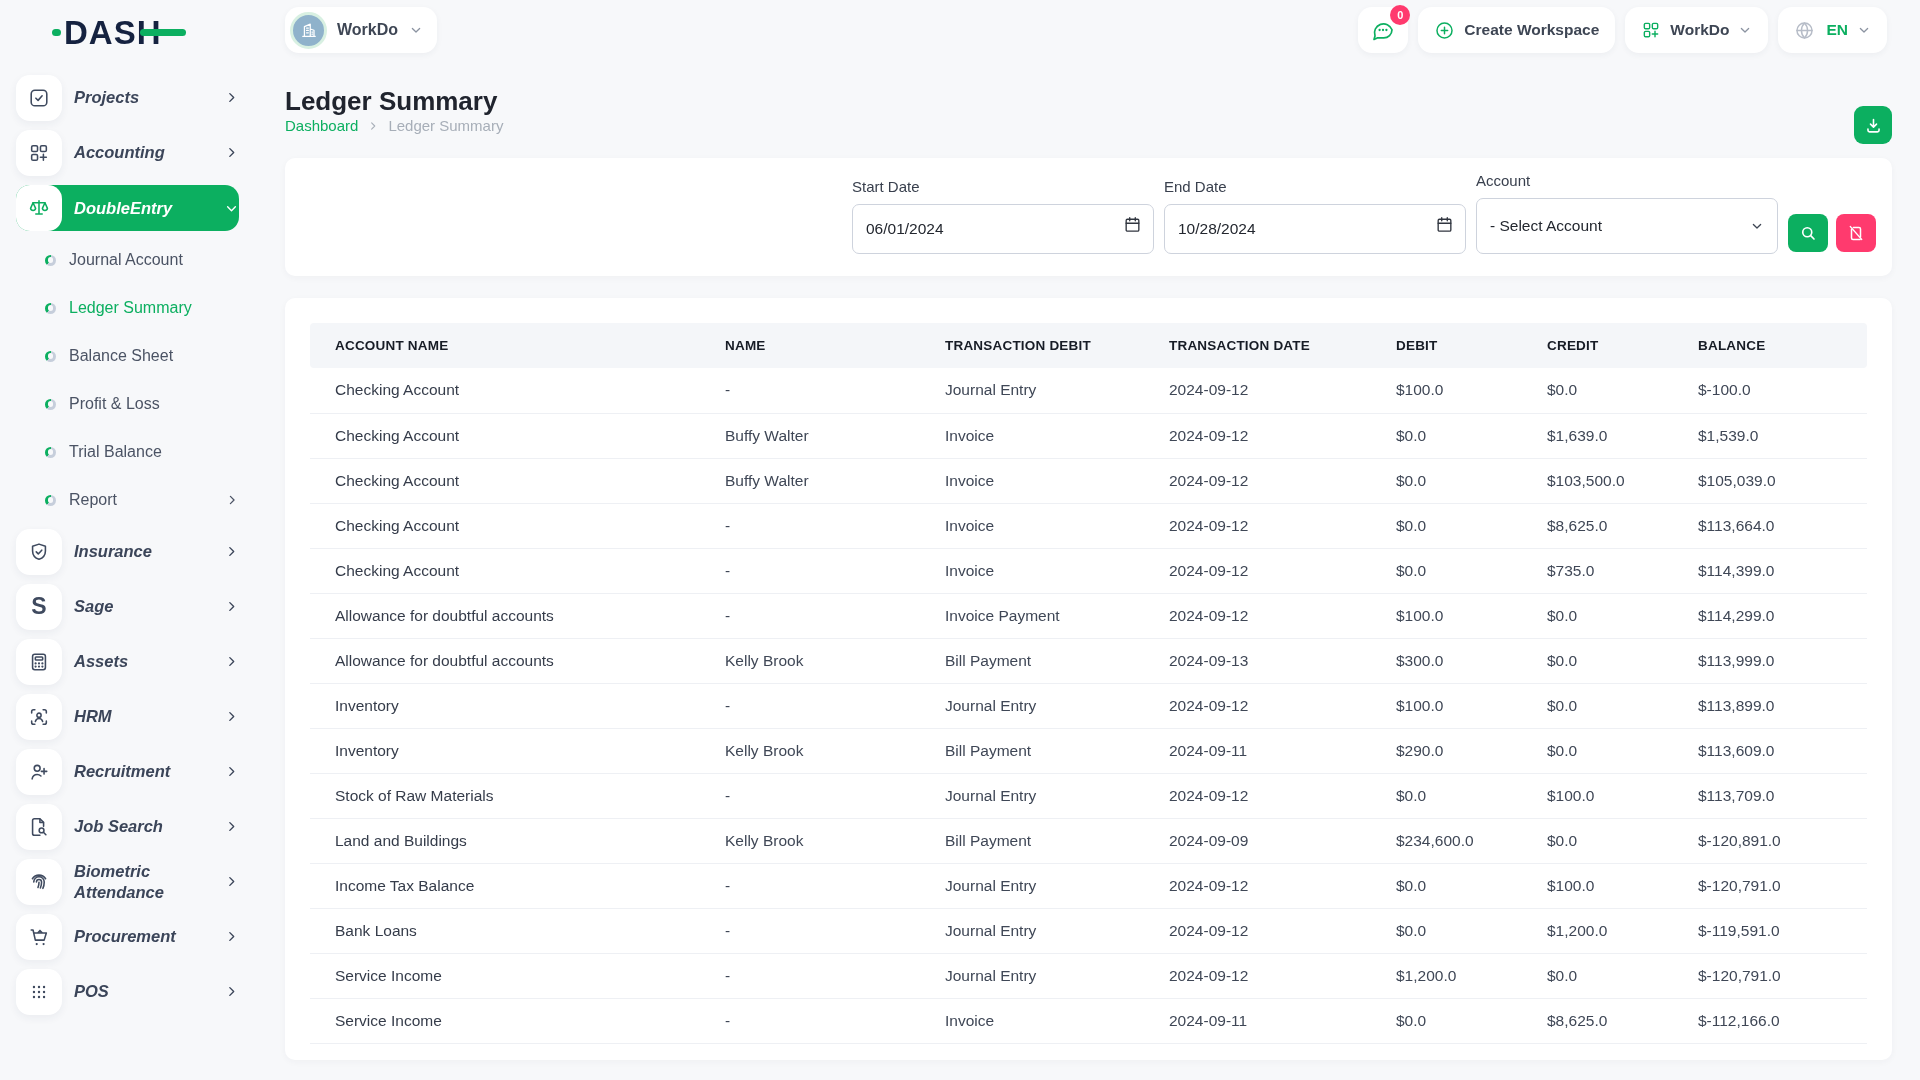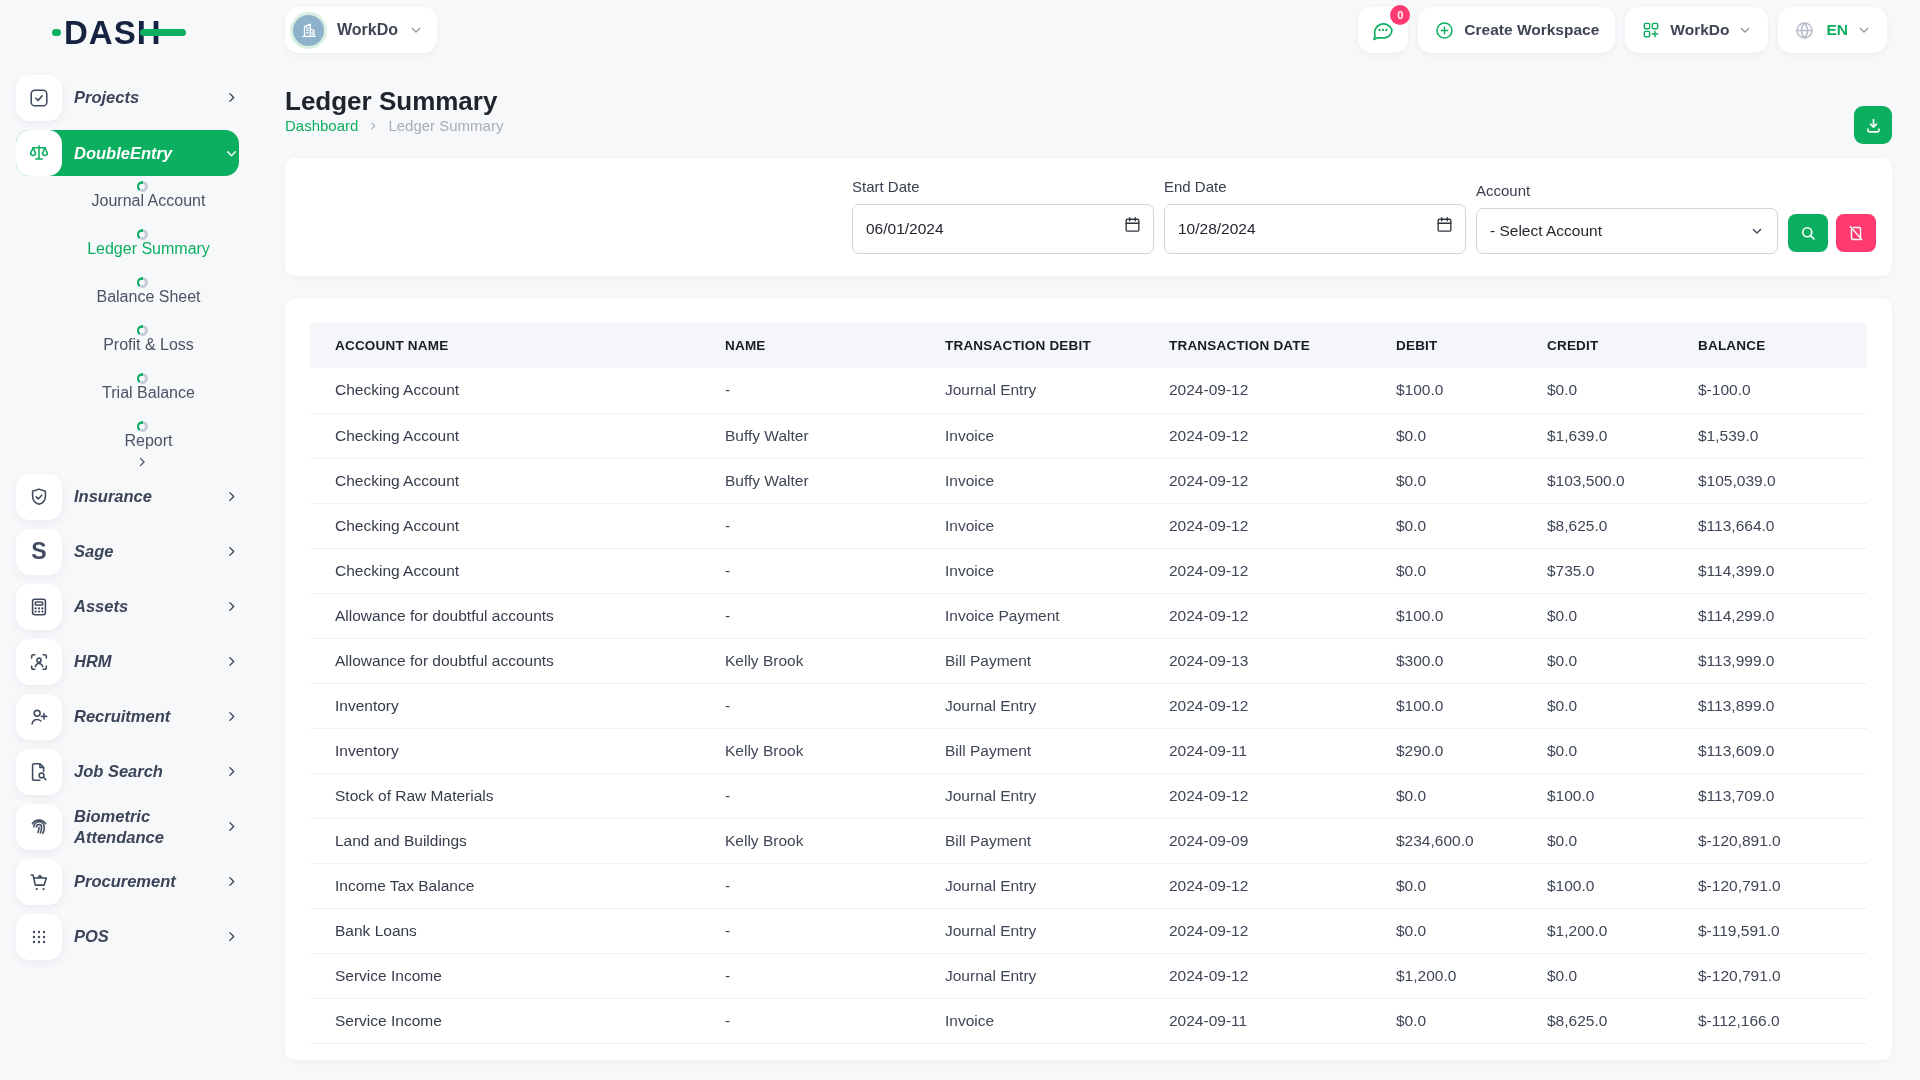--- a/index.html
+++ b/index.html
@@ -19,21 +19,21 @@
   .menu { list-style:none; padding:6px 26px 0 16px; }
   .mi { display:flex; align-items:center; height:55px; cursor:pointer; }
   .mi .sq { width:46px; height:46px; min-width:46px; border-radius:14px; background:#fff; box-shadow:0 3px 9px rgba(37,53,85,.06); display:flex; align-items:center; justify-content:center; color:#3f4a5f; }
   .mi .sq .ico { width:22px; height:22px; }
   .mi .lbl { margin-left:12px; font-size:16.5px; font-weight:600; color:#3b4559; line-height:1.25; flex:1;font-style:italic; }
   .mi .chev { width:15px; height:15px; color:#3b4559; }
   .mi.active { background:#0caf60; border-radius:14px; height:46px; margin:5px 0; }
   .mi.active .sq { box-shadow:none; color:#0caf60; }
   .mi.active .lbl { color:#fff; font-weight:700; }
   .mi.active .chev { color:#fff; }
-  .smi { display:flex; align-items:center; height:48px; padding-left:29px; cursor:pointer;flex-direction:column; }
+  .smi { display:flex; align-items:center; height:48px; padding-left:29px; cursor:pointer; }
   .smi .lbl { margin-left:13px; font-size:16px; color:#4b5364; flex:1; }
   .smi.active .lbl { color:#0caf60; font-weight:500; }
   .smi .chev { width:14px; height:14px; color:#4b5364; }
   .donut { width:11px; height:11px; min-width:11px; border-radius:50%; position:relative; display:inline-block; background:conic-gradient(from 220deg,#0caf60 0 150deg,#c6cedb 150deg 360deg); }
   .donut::after { content:""; position:absolute; inset:2.8px; border-radius:50%; background:#f7f8fa; }
 
   
   .ws-selector { position:absolute; left:285px; top:7px; height:46px; background:#fff; border-radius:14px; box-shadow:0 2px 6px rgba(37,53,85,.05); display:flex; align-items:center; padding:0 14px 0 5px; cursor:pointer; z-index:4; }
   .ws-avatar { width:37px; height:37px; border-radius:50%; background:#8fb2cb; border:3px solid #d8f0e2; display:flex; align-items:center; justify-content:center; color:#fff; }
   .ws-avatar .ico { width:20px; height:20px; }
@@ -62,21 +62,21 @@
   .dl-btn { position:absolute; right:0; top:20px; width:38px; height:38px; border-radius:9px; background:#0caf60; border:none; color:#fff; display:flex; align-items:center; justify-content:center; cursor:pointer; }
   .dl-btn .ico { width:19px; height:19px; }
 
   .card { background:#fff; border-radius:10px; box-shadow:0 2px 7px rgba(44,63,88,.04); }
   .filter-card { margin:24px 28px 0 20px; height:118px; display:flex; justify-content:flex-end; align-items:flex-end; gap:10px; padding:0 16px 22px 24px; }
   .field { width:302px; }
   .field .flabel { display:block; font-size:15px; color:#39404e; margin-bottom:9px; }
   .finput { position:relative; }
   .finput input { width:100%; height:50px; border:1px solid #ced3dd; border-radius:7px; padding:0 38px 0 13px; font-size:15.5px; color:#23272f; font-family:"Liberation Sans",sans-serif; background:#fff; outline:none; }
   .finput .cal { position:absolute; right:12px; top:11px; width:19px; height:19px; color:#30353f; pointer-events:none; }
-  .fselect { height:46px; border:1px solid #ced3dd; border-radius:7px; padding:0 13px; font-size:15.5px; color:#23272f; display:flex; align-items:center; justify-content:space-between; cursor:pointer; background:#fff; }
+  .fselect { height:56px; border:1px solid #ced3dd; border-radius:7px; padding:0 13px; font-size:15.5px; color:#23272f; display:flex; align-items:center; justify-content:space-between; cursor:pointer; background:#fff; }
   .fselect .chev-dn { color:#3e4654; }
   .fbtns { display:flex; gap:8px; margin-bottom:2px; }
   .sq-btn { width:40px; height:38px; border:none; border-radius:8px; color:#fff; display:flex; align-items:center; justify-content:center; cursor:pointer; }
   .sq-btn .ico { width:18px; height:18px; }
   .btn-green { background:#0caf60; }
   .btn-pink { background:#ff3a6e; }
 
   .table-card { margin:22px 28px 0 20px; min-height:762px; padding:25px 25px 0; }
   table { width:100%; border-collapse:collapse; table-layout:fixed; }
   col.c1{width:390px} col.c2{width:220px} col.c3{width:224px} col.c4{width:227px} col.c5{width:151px} col.c6{width:151px}
@@ -103,20 +103,38 @@
         <li class="mi">
           <span class="sq">
             <span class="ico">
               <svg viewBox="0 0 24 24">
                 <rect x="3.5" y="3.5" width="17" height="17" rx="4"></rect>
                 <path d="M8.6 12.2l2.4 2.4 4.4-5"></path>
               </svg>
             </span>
           </span>
           <span class="lbl">Projects</span>
+          <span class="ico chev">
+            <svg viewBox="0 0 24 24" style="stroke-width:2.2">
+              <path d="M9.3 5.8l6.2 6.2-6.2 6.2"></path>
+            </svg>
+          </span>
+        </li>
+        <li class="mi">
+          <span class="sq">
+            <span class="ico">
+              <svg viewBox="0 0 24 24">
+                <rect x="4" y="4" width="6.4" height="6.4" rx="1.5"></rect>
+                <rect x="13.6" y="4" width="6.4" height="6.4" rx="1.5"></rect>
+                <rect x="4" y="13.6" width="6.4" height="6.4" rx="1.5"></rect>
+                <path d="M16.8 13.4v6.6M13.5 16.7H20"></path>
+              </svg>
+            </span>
+          </span>
+          <span class="lbl">Accounting</span>
           <span class="ico chev">
             <svg viewBox="0 0 24 24" style="stroke-width:2.2">
               <path d="M9.3 5.8l6.2 6.2-6.2 6.2"></path>
             </svg>
           </span>
         </li>
         <li class="mi active">
           <span class="sq">
             <span class="ico">
               <svg viewBox="0 0 24 24">

